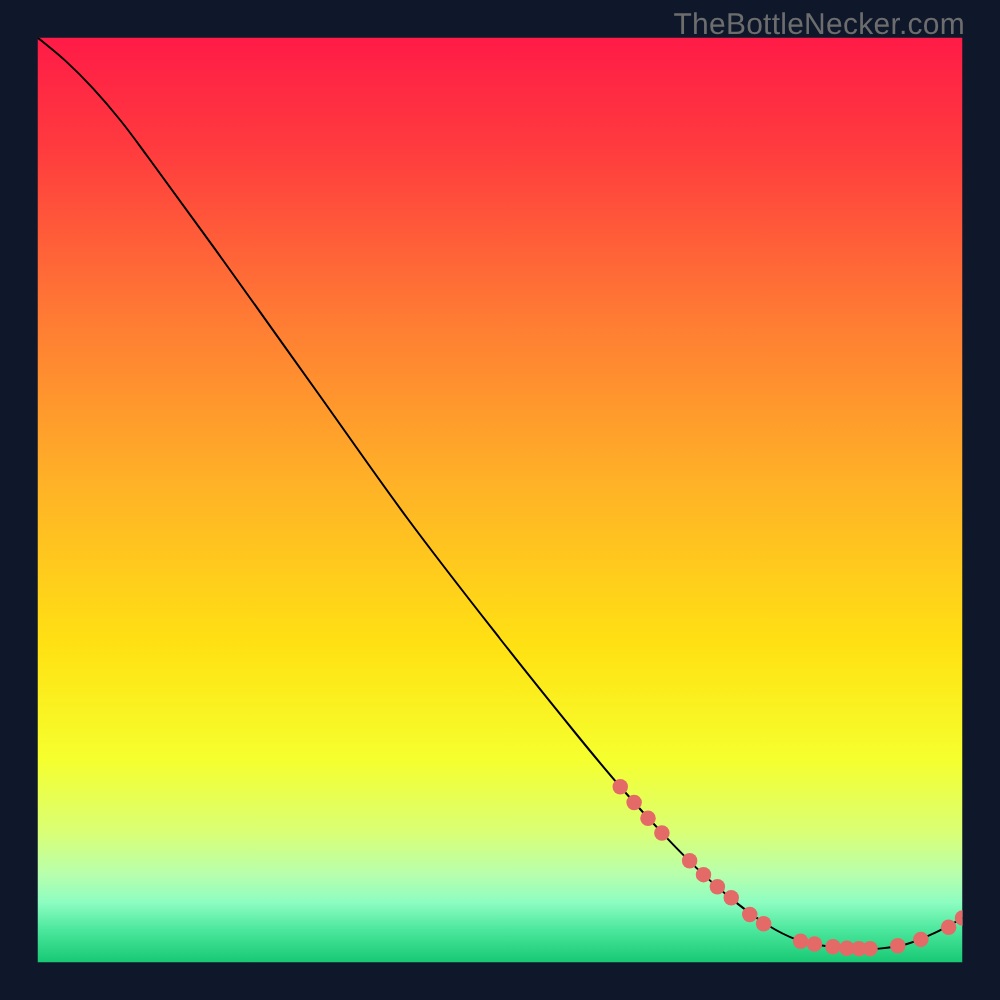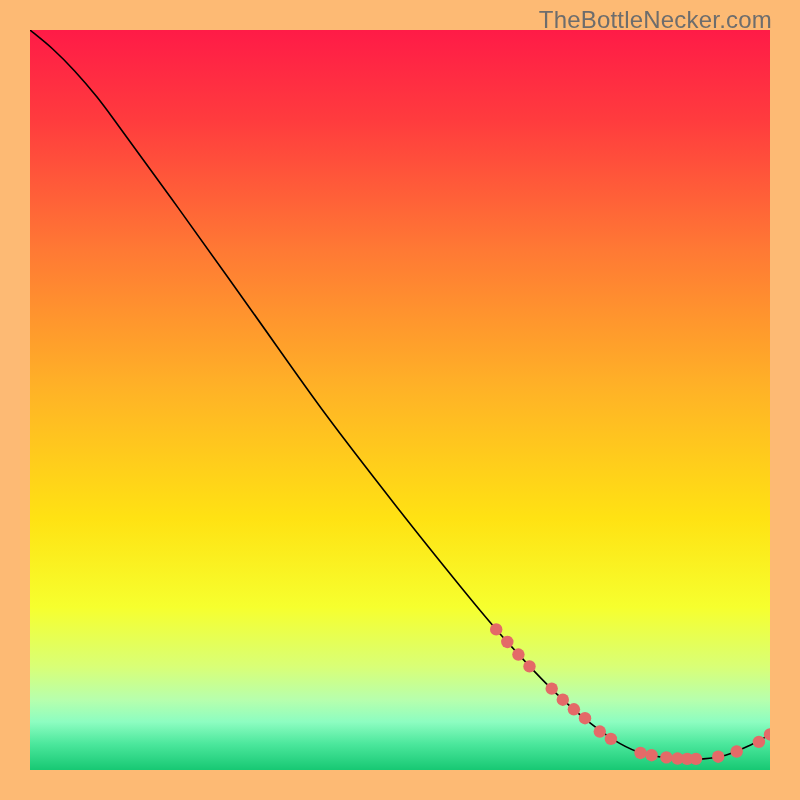--- a/index.html
+++ b/index.html
@@ -8,21 +8,21 @@
     width: 800px;
     height: 800px;
     background: #000;
     overflow: hidden;
     font-family: Arial, Helvetica, sans-serif;
   }
   .stage {
     position: relative;
     width: 800px;
     height: 800px;
-    background: #fdba74;
+    background: #0f172a;
   }
   .plot {
     position: absolute;
     left: 30px;
     top: 30px;
     width: 740px;
     height: 740px;
   }
   .watermark {
     position: absolute;

